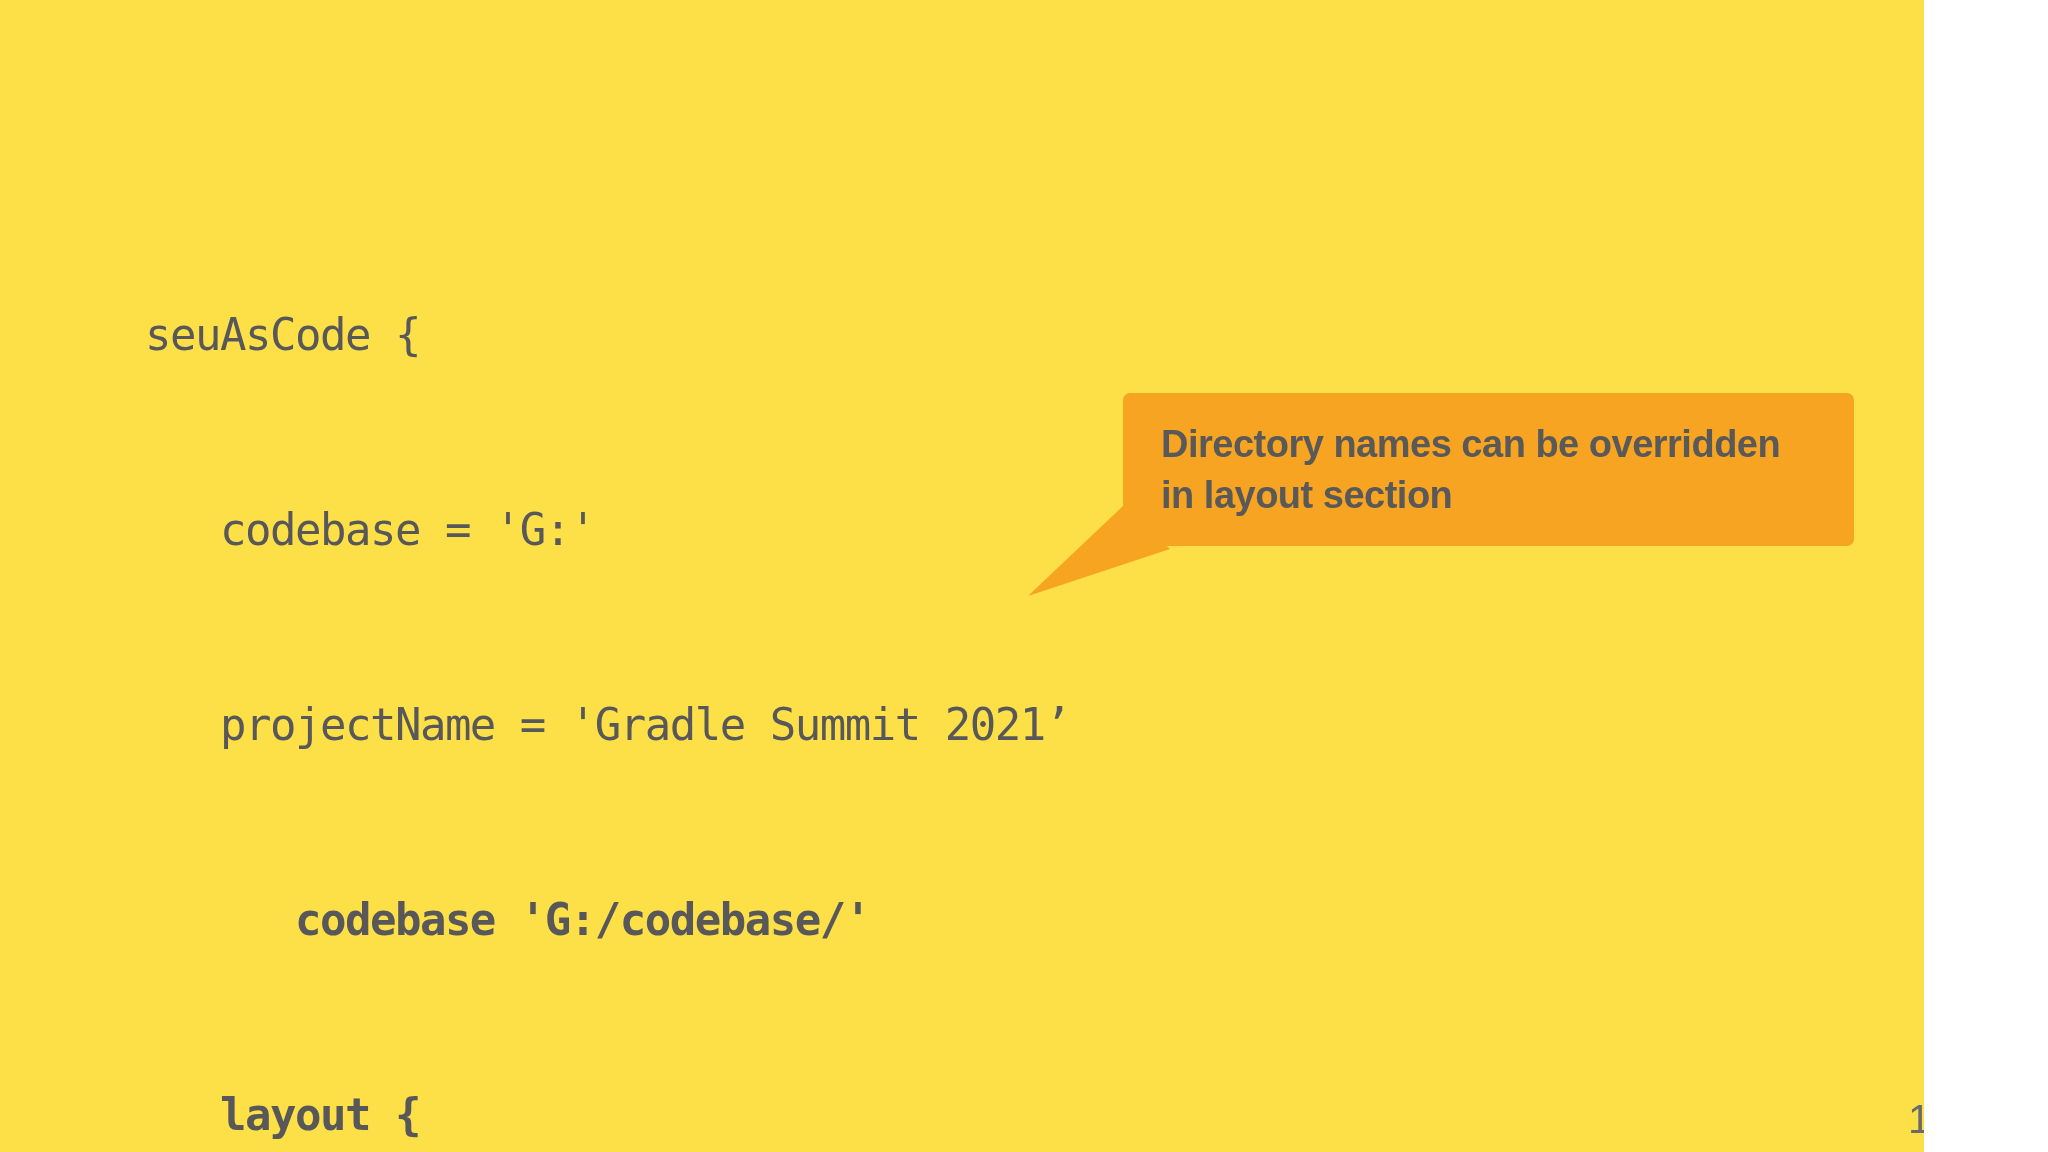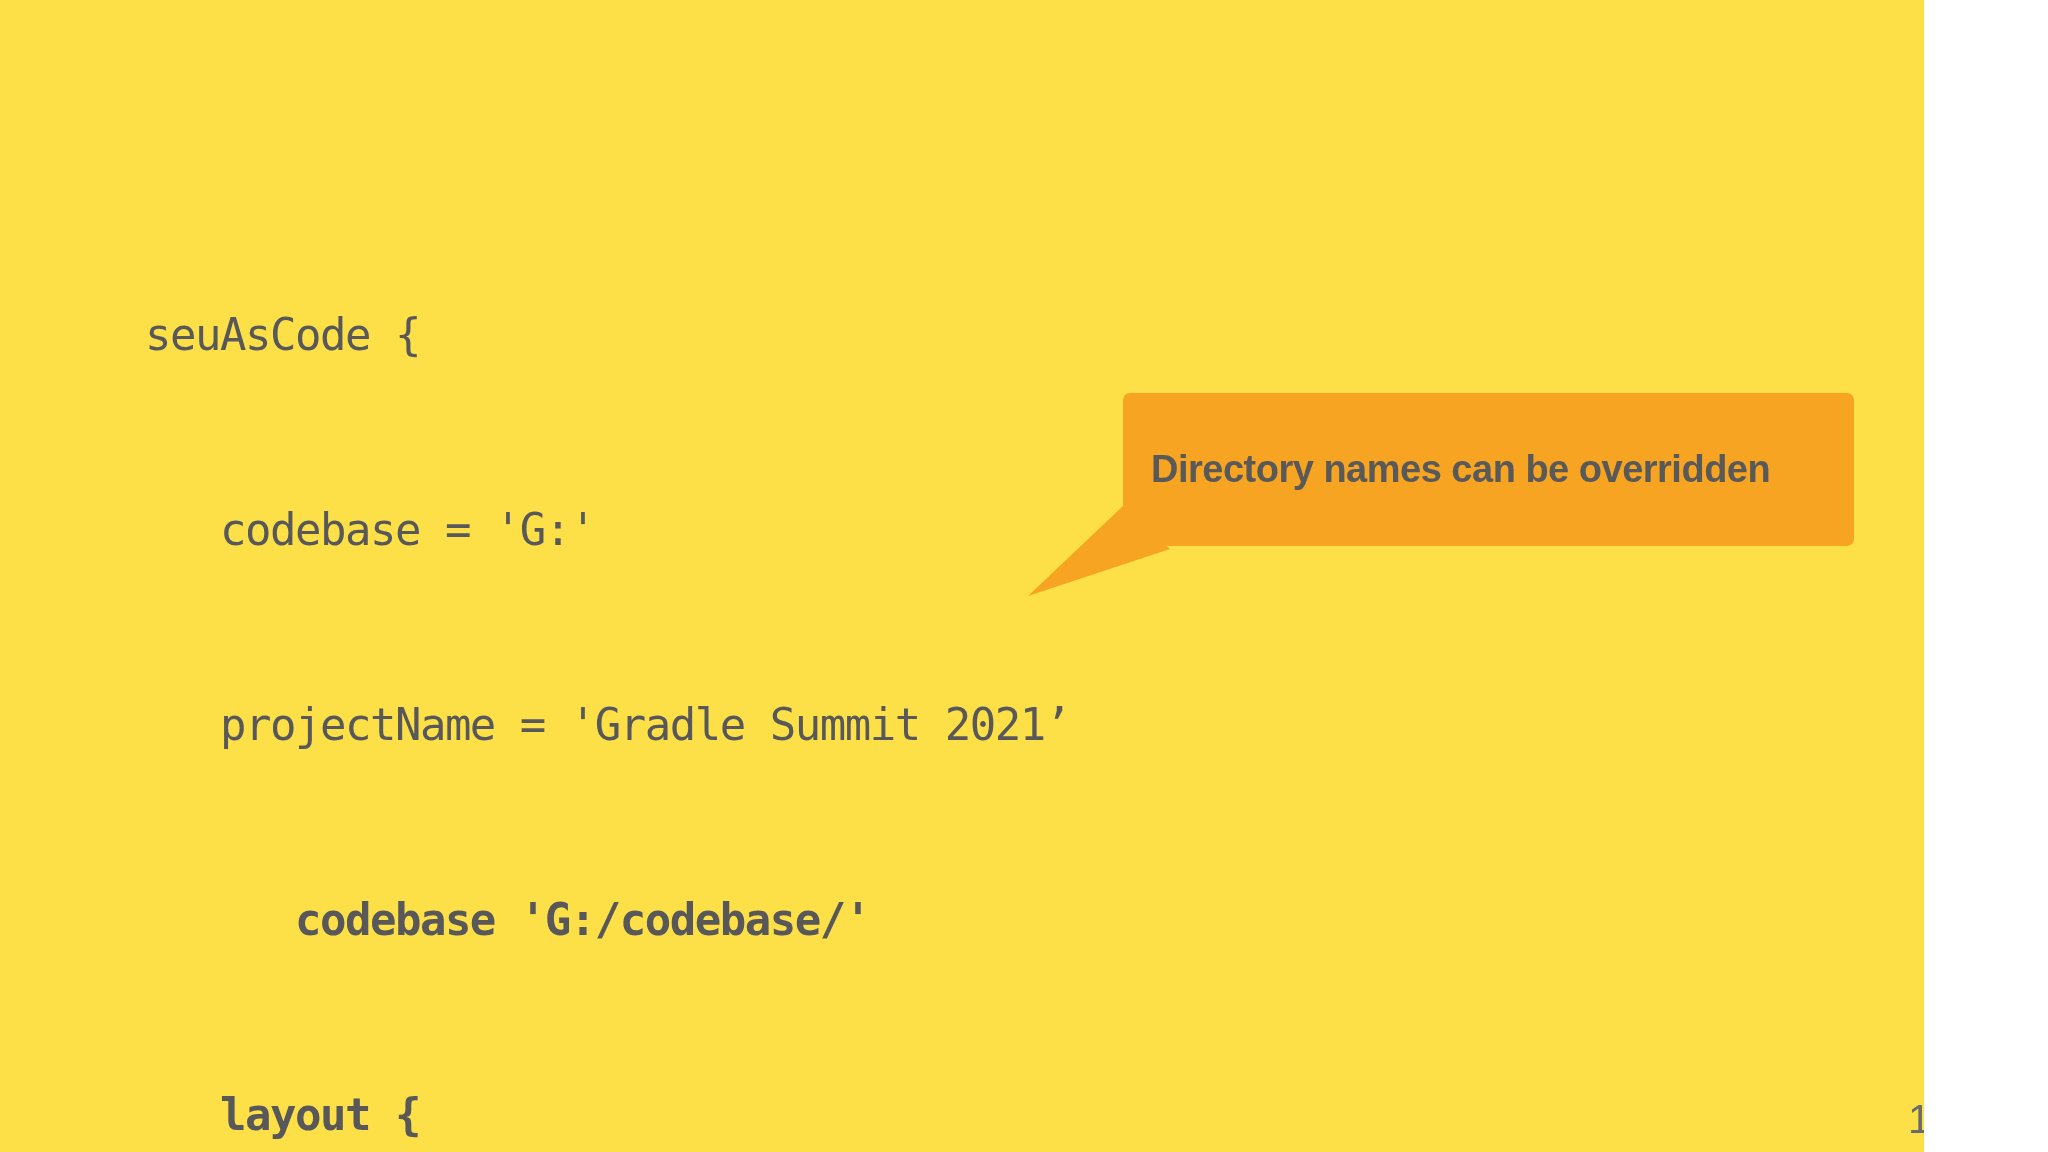--- a/index.html
+++ b/index.html
@@ -34,21 +34,21 @@
   }
   .callout {
     position: absolute;
     left: 1123px;
     top: 393px;
     width: 731px;
     height: 153px;
     background: #f6a421;
     border-radius: 7px;
     box-sizing: border-box;
-    padding: 0 28px;
+    padding: 0 38px;
     display: flex;
     flex-direction: column;
     justify-content: center;
     z-index: 2;
   }
   .callout-text {
     font-family: "Liberation Sans", sans-serif;
     font-size: 38px;
     line-height: 51px;
     font-weight: 700;
@@ -93,17 +93,18 @@
     
     
   </div>
 
   <svg class="callout-tail" viewBox="0 0 170 110" xmlns="http://www.w3.org/2000/svg">
     <polygon points="105,8 152,51 10,98" fill="#f6a421"></polygon>
   </svg>
 
   <div class="callout">
     <div class="callout-text">Directory names can be overridden</div>
+    <div class="callout-text">in layout section</div>
   </div>
 
   <div class="page-number">12</div>
 
 </div>
 
 </body></html>

